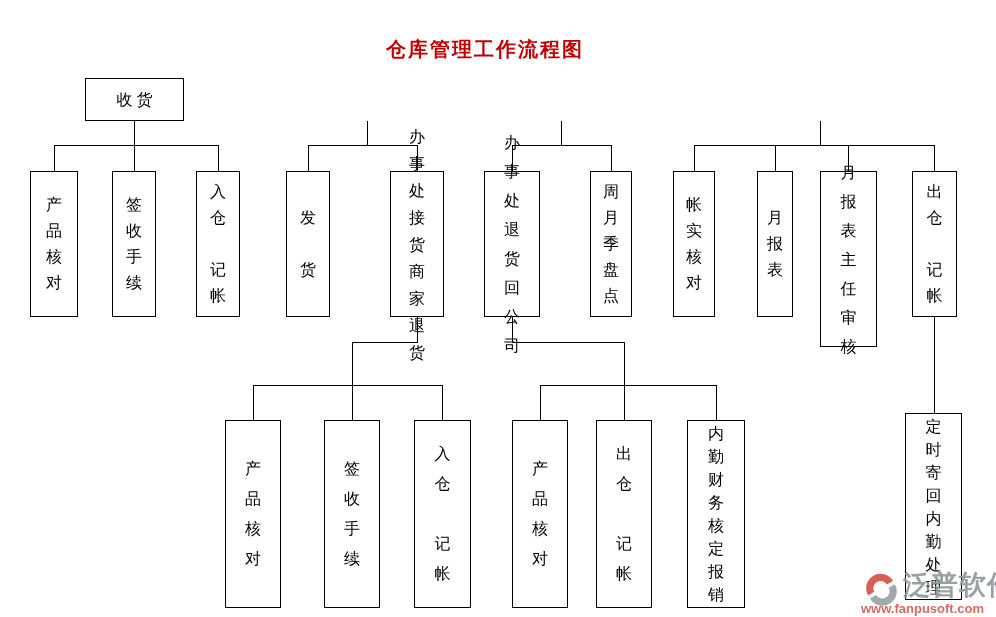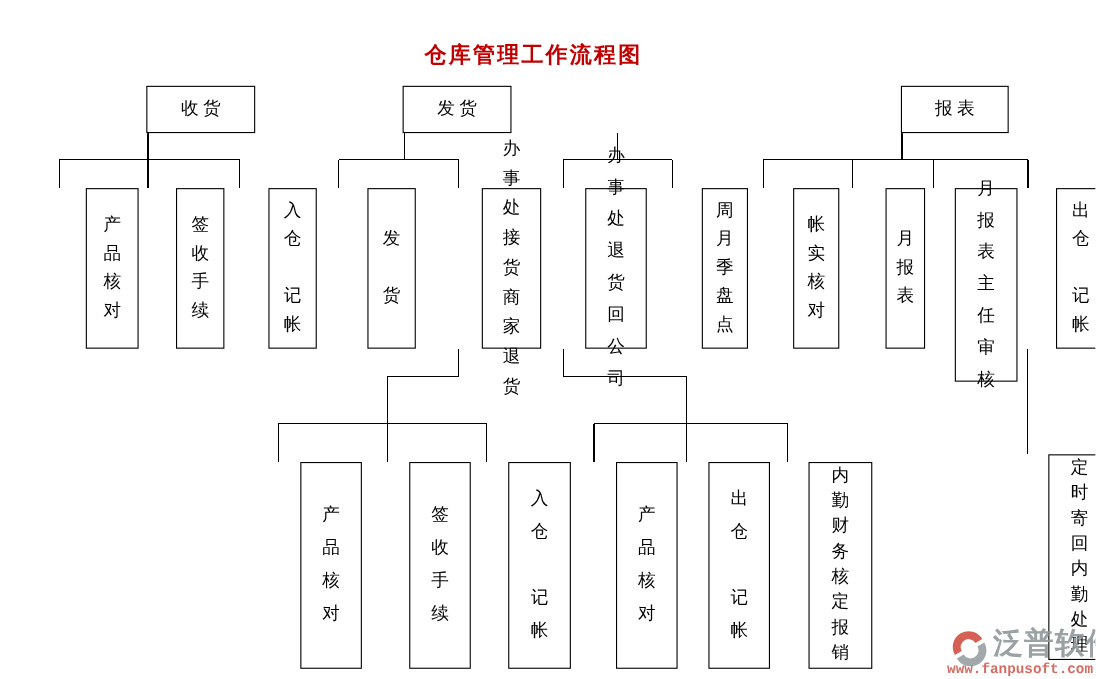--- a/index.html
+++ b/index.html
@@ -1,20 +1,20 @@
 <!DOCTYPE html>
 <html><head>
 <meta charset="utf-8">
 <style>
   html,body{margin:0;padding:0;background:#fff;}
   #canvas{position:relative;width:996px;height:617px;background:#fff;overflow:hidden;
-          font-family:Liberation Mono, monospace;color:#000;}
+          font-family:Liberation Sans, sans-serif;color:#000;}
   .node{position:absolute;box-sizing:border-box;border:1px solid #000;background:#fff;
         display:flex;align-items:center;justify-content:center;text-align:center;
-        white-space:pre-line;font-size:16px;line-height:26px;margin-left:48px;}
+        white-space:pre-line;font-size:16px;line-height:26px;}
   .top-node{letter-spacing:4px;padding-left:4px;font-size:16px;}
   .v1{line-height:26px;}
   .v2{line-height:30px;}
   .v2t{line-height:23px;}
   .cols{line-height:27px;letter-spacing:9px;padding-left:9px;}
   .cols4{line-height:29px;letter-spacing:9px;padding-left:9px;}
   .transparent{background:transparent;}
   #page-title{position:absolute;left:0;top:36px;width:970px;text-align:center;
         font-size:20px;font-weight:bold;letter-spacing:2px;color:#c00000;}
   #connectors{position:absolute;left:0;top:0;}
@@ -36,22 +36,20 @@
     <path d="M134.5 121 L134.5 145 M54 145 L218 145 M54 145 L54 171 M134.5 145 L134.5 171 M218 145 L218 171
              M367.5 121 L367.5 145 M308 145 L417 145 M308 145 L308 171 M417 145 L417 171
              M561.5 121 L561.5 145 M512 145 L611 145 M512 145 L512 171 M611 145 L611 171
              M820 121 L820 145 M694 145 L934.5 145 M694 145 L694 171 M775 145 L775 171 M848.5 145 L848.5 171 M934.5 145 L934.5 171
              M417 317 L417 342 L352 342 L352 385 M253 385 L442.5 385 M253 385 L253 420 M352 385 L352 420 M442.5 385 L442.5 420
              M512 317 L512 342 L624 342 L624 420 M540 385 L716 385 M540 385 L540 420 M716 385 L716 420
              M934 317 L934 413" fill="none" stroke="#000" stroke-width="1" shape-rendering="crispEdges"></path>
   </svg>
 
   <div class="node top-node" style="left:85px;top:78px;width:99px;height:43px">收货</div>
-  <div class="node top-node" style="left:318px;top:78px;width:99px;height:43px">发货</div>
-  <div class="node top-node" style="left:771px;top:78px;width:98px;height:43px">报表</div>
 
   <div class="node v1" style="left:30px;top:171px;width:48px;height:146px">产
 品
 核
 对</div>
   <div class="node v1" style="left:112px;top:171px;width:44px;height:146px">签
 收
 手
 续</div>
   <div class="node v1" style="left:196px;top:171px;width:44px;height:146px">入

